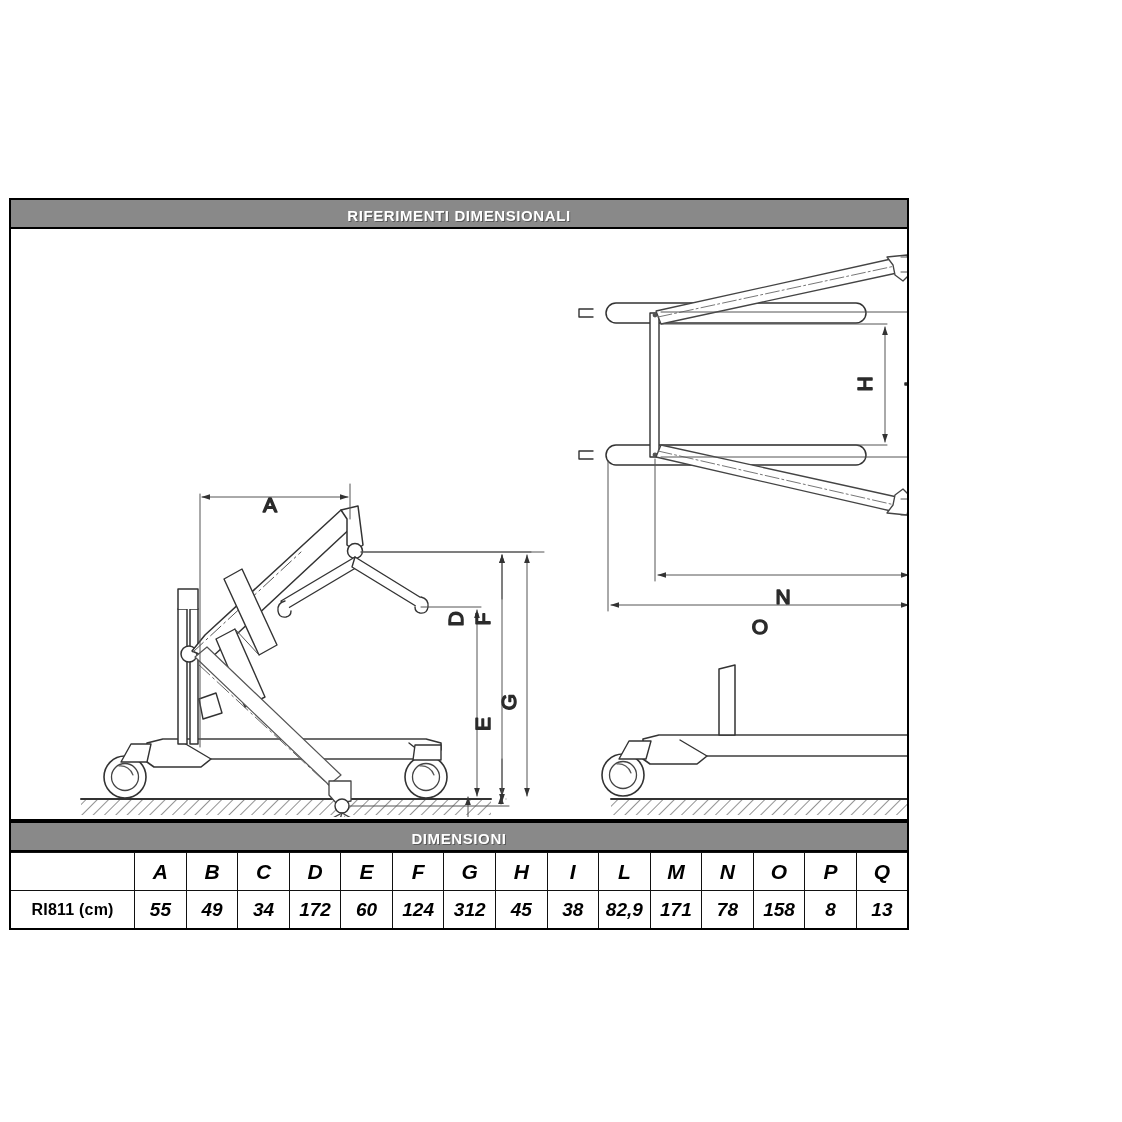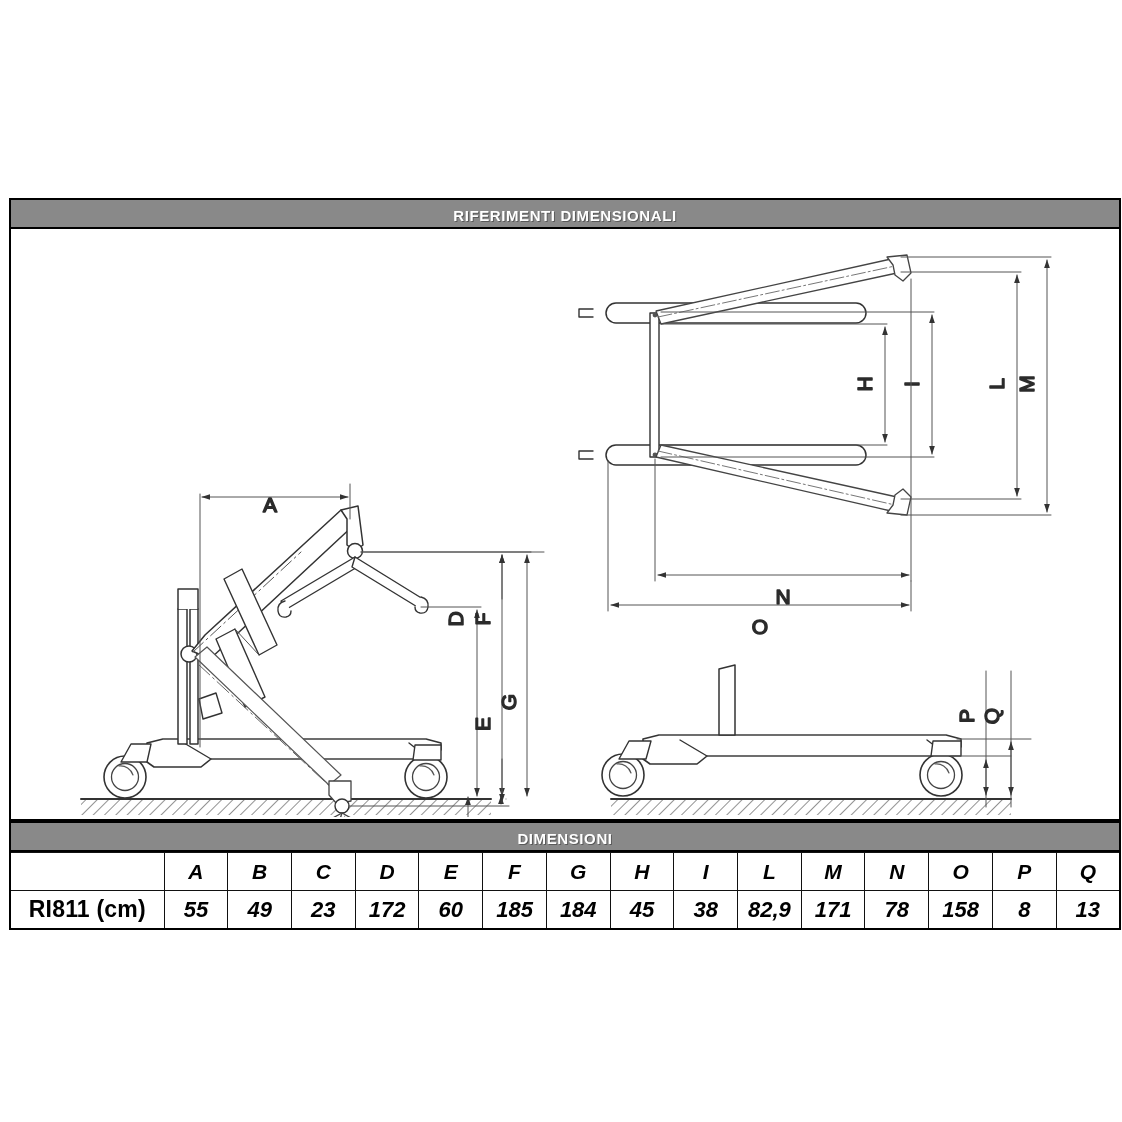--- a/index.html
+++ b/index.html
@@ -4,21 +4,21 @@
 <title>Riferimenti Dimensionali</title>
 <style>
   html,body{margin:0;padding:0;background:#ffffff;}
   body{
     width:1122px;height:1122px;
     font-family:"Liberation Sans","DejaVu Sans",sans-serif;
     -webkit-font-smoothing:antialiased;
     position:relative;overflow:hidden;
   }
   #sheet{
-    position:absolute;left:9px;top:198px;width:1112px;
+    position:absolute;left:9px;top:198px;width:900px;
     box-sizing:border-box;
   }
   
   .bar{
     background:#898989;
     border:2px solid #000;
     color:#ffffff;
     font-weight:bold;
     font-size:15px;
     letter-spacing:.6px;
@@ -45,28 +45,28 @@
     table-layout:fixed;
     border:2px solid #000;
     border-top:none;
   }
   table.dims td{
     border:1px solid #111;
     height:37px;
     text-align:center;
     font-style:italic;
     font-weight:bold;
-    font-size:22px;
+    font-size:19px;
     color:#000;
     padding:0;
   }
   table.dims tr.hdr td{font-size:21px;}
   table.dims td.rowlabel{
     font-style:normal;
-    font-size:23px;
+    font-size:16px;
     text-align:center;
     letter-spacing:.2px;
   }
   .lbl{font-size:21px;font-family:"Liberation Sans",sans-serif;fill:#2b2b2b;}
 </style>
 </head>
 <body>
 
 <div id="sheet">
 
@@ -366,25 +366,25 @@
         <td>M</td>
         <td>N</td>
         <td>O</td>
         <td>P</td>
         <td>Q</td>
       </tr>
       <tr>
         <td class="rowlabel">RI811 (cm)</td>
         <td>55</td>
         <td>49</td>
-        <td>23</td>
+        <td>34</td>
         <td>172</td>
         <td>60</td>
-        <td>185</td>
-        <td>184</td>
+        <td>124</td>
+        <td>312</td>
         <td>45</td>
         <td>38</td>
         <td>82,9</td>
         <td>171</td>
         <td>78</td>
         <td>158</td>
         <td>8</td>
         <td>13</td>
       </tr>
     </tbody>

